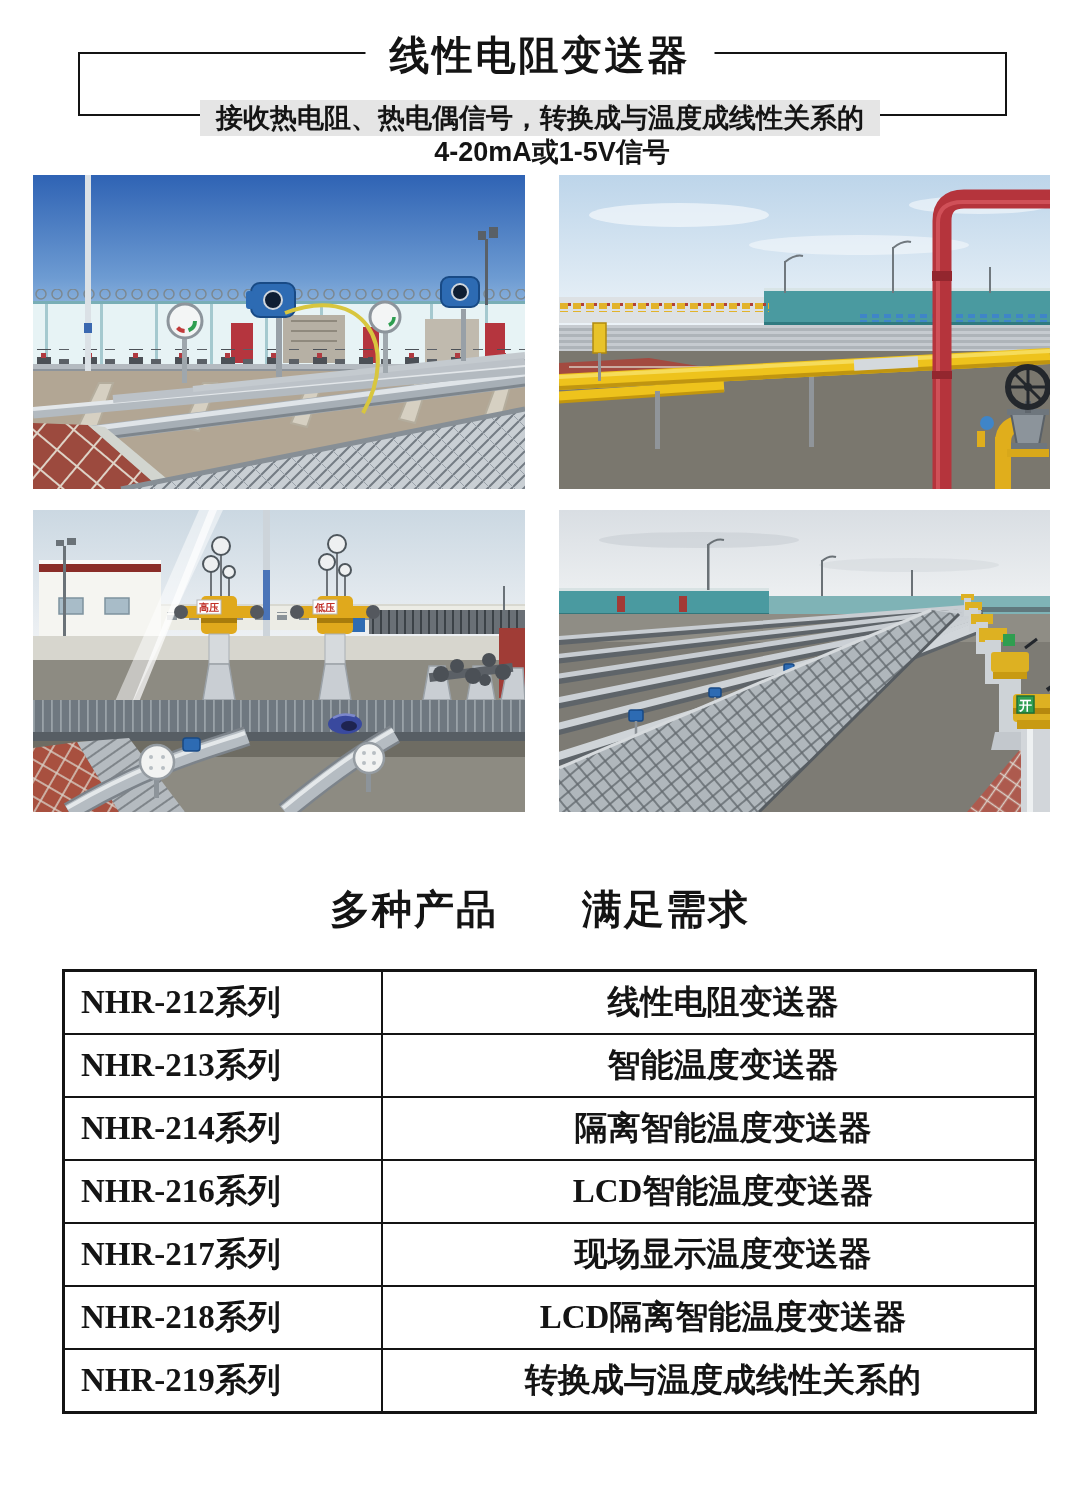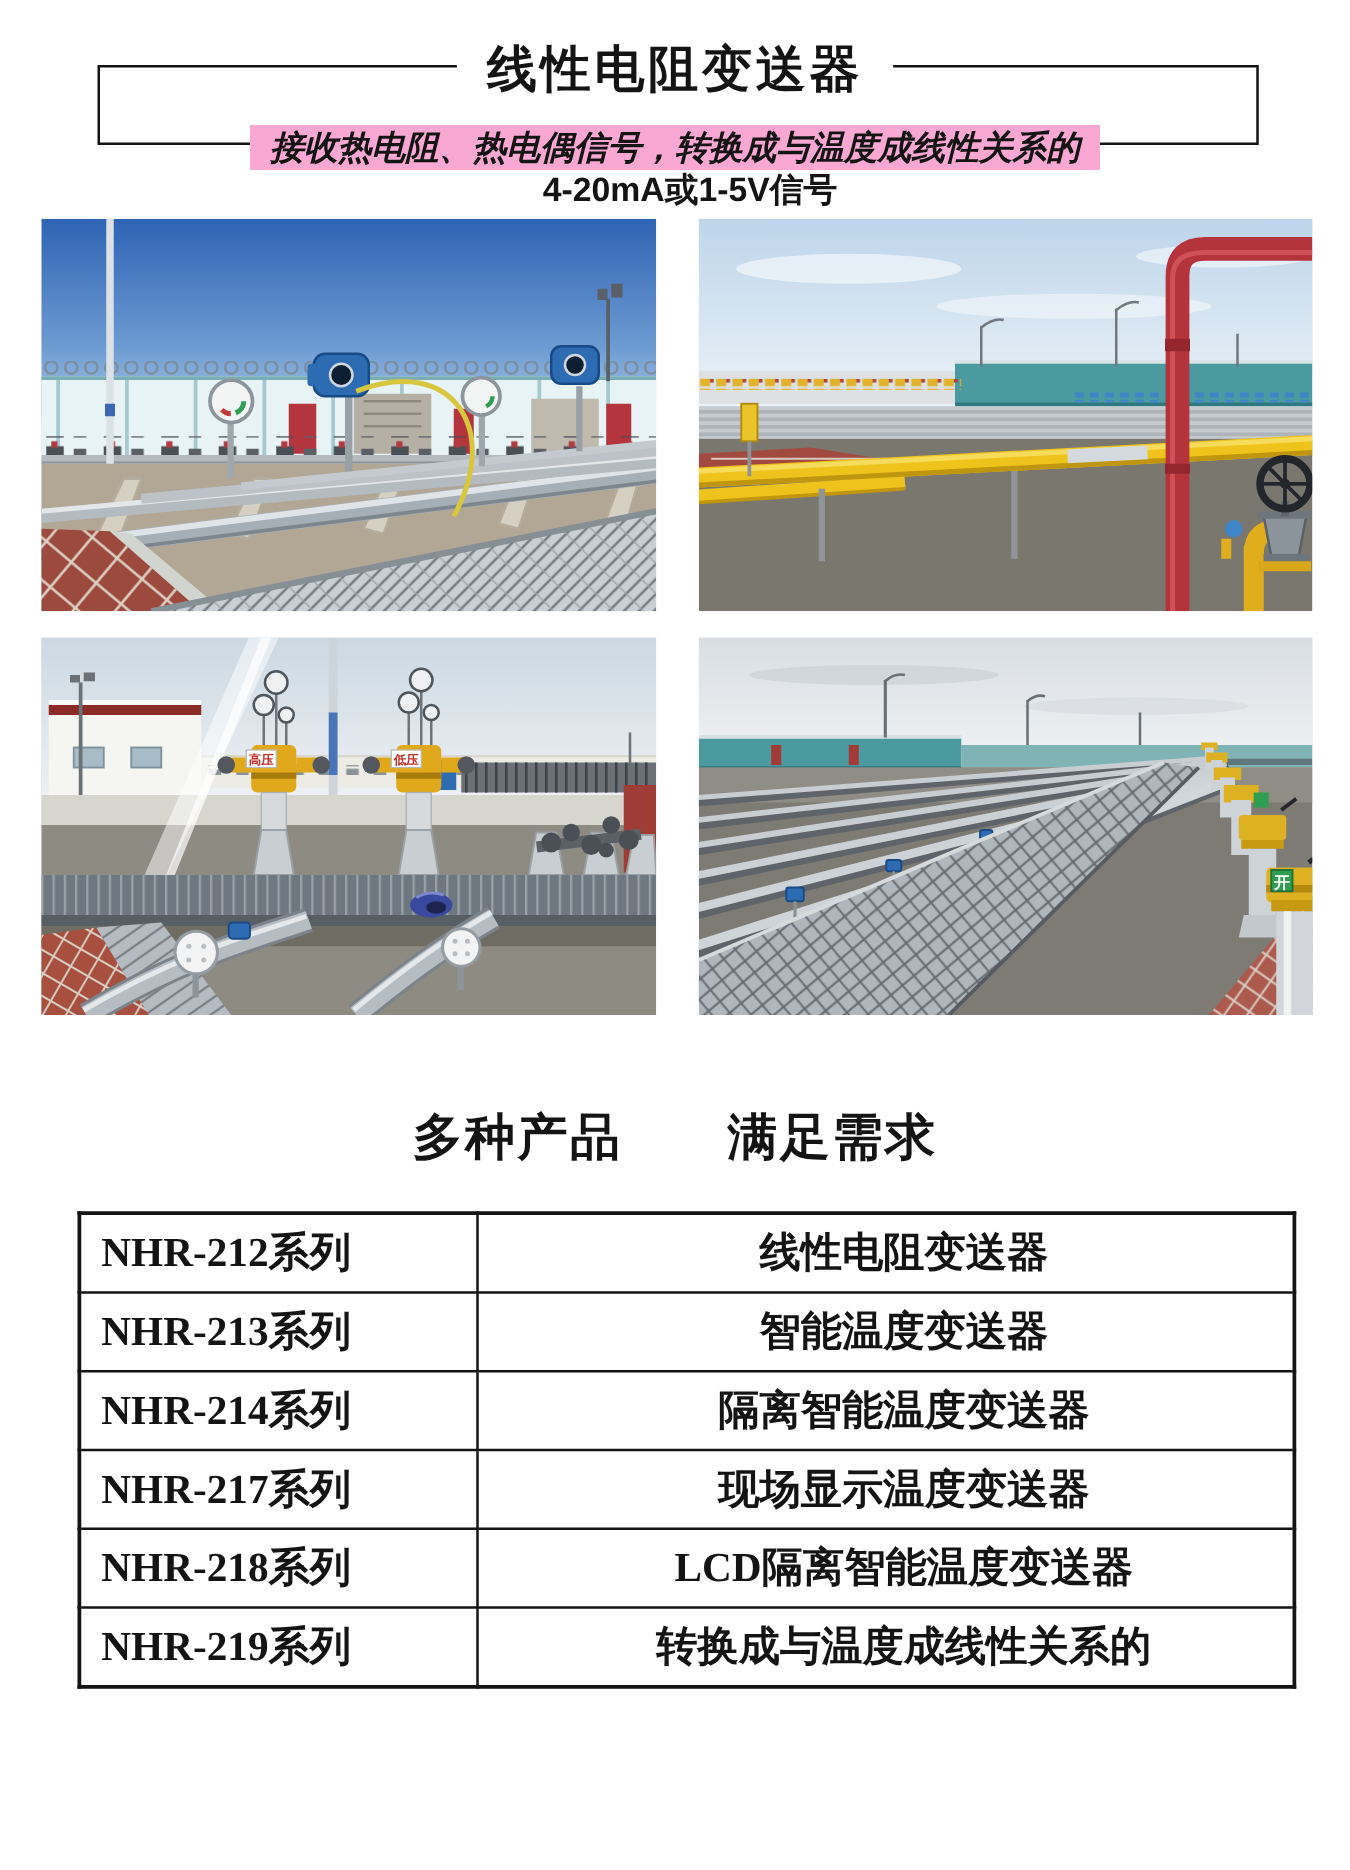--- a/index.html
+++ b/index.html
@@ -6,22 +6,22 @@
   .page{position:relative;width:1080px;height:1496px;background:#ffffff;overflow:hidden;
         font-family:"Liberation Sans","DejaVu Sans",sans-serif;color:#141414;}
 
   
   .header-box{position:absolute;left:78px;top:52px;width:925px;height:60px;
               border:2px solid #141414;}
   .header-title{position:absolute;top:28px;left:50%;transform:translateX(-50%);
                 background:#ffffff;padding:0 24px;font-size:40px;font-weight:700;
                 letter-spacing:3px;white-space:nowrap;z-index:2;}
   .header-sub1{position:absolute;top:100px;left:50%;transform:translateX(-50%);
-               background:#f9a8d4;padding:0 16px;font-size:27px;font-weight:700;
-               white-space:nowrap;z-index:2;font-style:italic;}
+               background:#e5e5e5;padding:0 16px;font-size:27px;font-weight:700;
+               white-space:nowrap;z-index:2;}
   .header-sub2{position:absolute;top:134px;left:0;width:100%;text-align:center;
                font-size:27px;font-weight:700;padding-left:12px;}
 
   
   .photo{position:absolute;overflow:hidden;background:#dfe6ec;}
   #photo1{left:33px;top:175px;width:492px;height:314px;}
   #photo2{left:559px;top:175px;width:491px;height:314px;}
   #photo3{left:33px;top:510px;width:492px;height:302px;text-align:center;}
   #photo4{left:559px;top:510px;width:491px;height:302px;}
   .photo svg{width:100%;height:100%;display:block;}
@@ -434,20 +434,24 @@
       </tr>
       <tr>
         <td class="series">NHR-213系列</td>
         <td class="product">智能温度变送器</td>
       </tr>
       <tr>
         <td class="series">NHR-214系列</td>
         <td class="product">隔离智能温度变送器</td>
       </tr>
       <tr>
+        <td class="series">NHR-216系列</td>
+        <td class="product">LCD智能温度变送器</td>
+      </tr>
+      <tr>
         <td class="series">NHR-217系列</td>
         <td class="product">现场显示温度变送器</td>
       </tr>
       <tr>
         <td class="series">NHR-218系列</td>
         <td class="product">LCD隔离智能温度变送器</td>
       </tr>
       <tr>
         <td class="series">NHR-219系列</td>
         <td class="product">转换成与温度成线性关系的</td>

